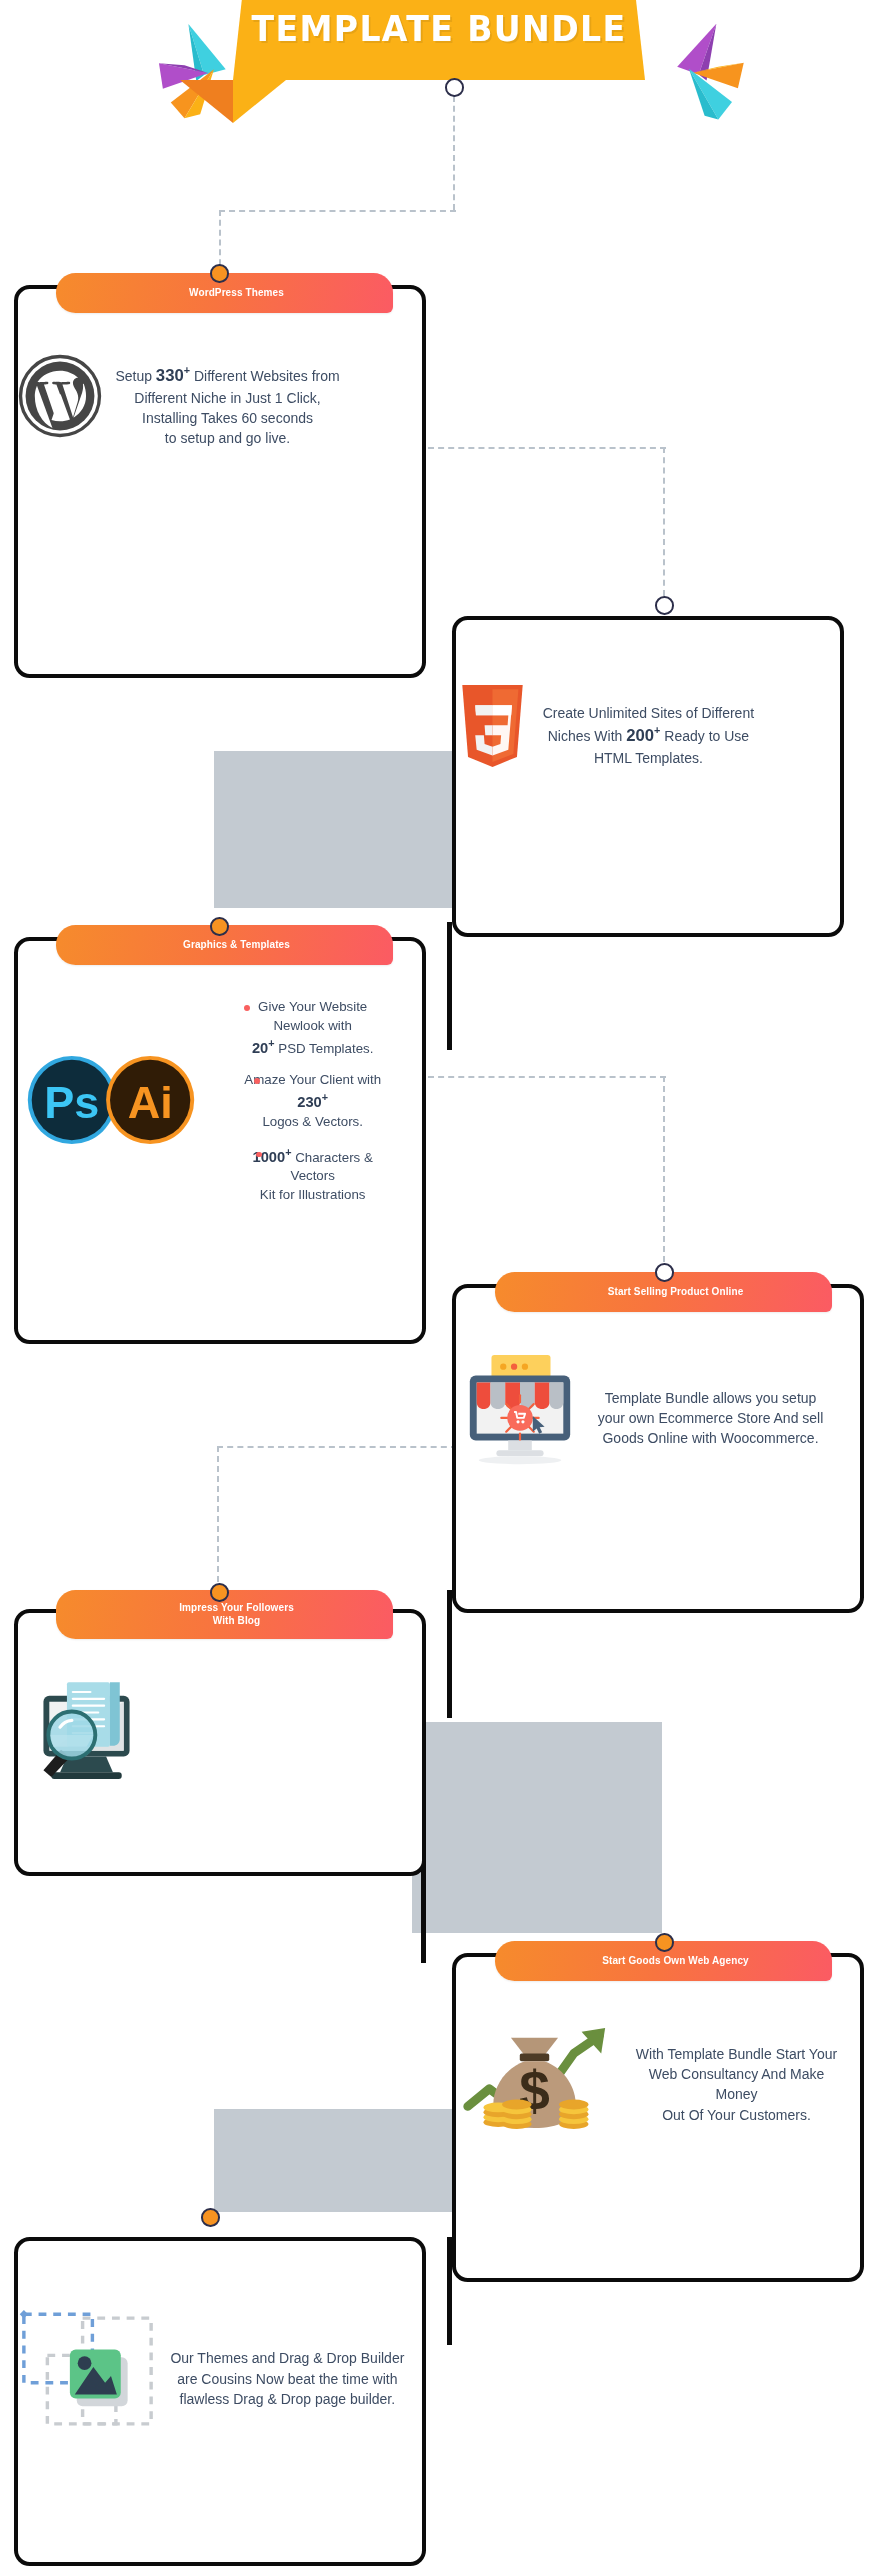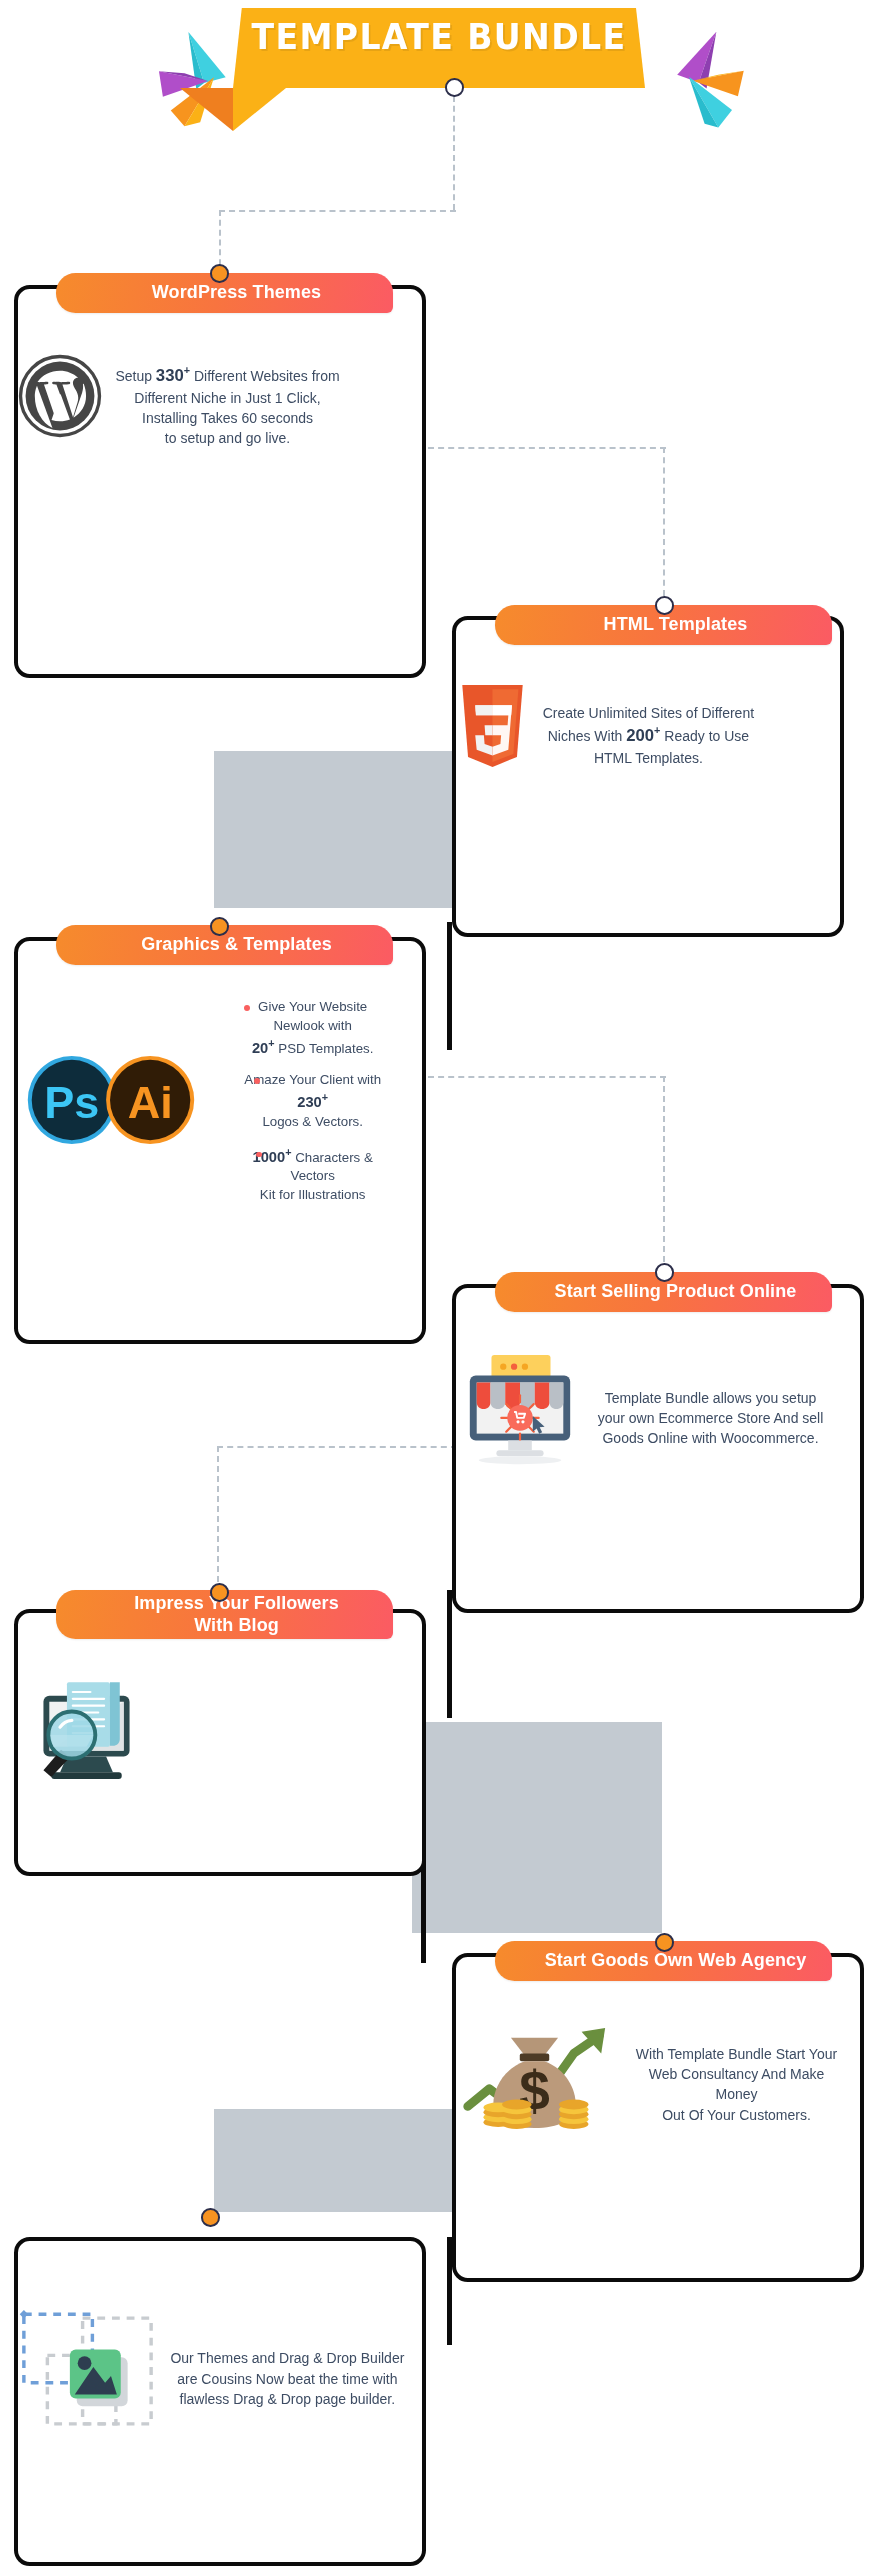--- a/index.html
+++ b/index.html
@@ -12,21 +12,21 @@
     position: relative;
     width: 883px;
     height: 2576px;
     background: #ffffff;
     overflow: hidden;
   }
 
   
   .banner-wrap {
     position: absolute;
-    left: 0; top: 8px;
+    left: 0; top: 0;
     width: 883px; height: 182px;
   }
   .banner-ribbon {
     position: absolute;
     left: 233px; top: 0;
     width: 412px; height: 80px;
     background: #fbb116;
     clip-path: polygon(8.8px 0, 403px 0, 412px 80px, 0 80px);
   }
   .banner-title {
@@ -98,21 +98,21 @@
     display: flex;
     align-items: center;
     justify-content: center;
     z-index: 10;
     box-shadow: 0 1px 2px rgba(0,0,0,0.08);
   }
   .card-head.two-line { height: 49px; top: -23.6px; }
   .card-head-label {
     color: #ffffff;
     font-weight: bold;
-    font-size: 18px;
+    font-size: 10px;
     letter-spacing: 0.1px;
     text-align: center;
     line-height: 1.22;
     padding: 0 13.7px;
     white-space: pre-line;
     margin-left: 24px;
   }
   .card-body {
     position: absolute;
     left: 0; right: 0;
@@ -235,23 +235,20 @@
           <polygon points="50,28 50,42 72,42 71,56 50,56 50,70 62,70 61,82 50,86 50,98 72,90 77,28" fill="#ffffff" opacity="0.95"></polygon>
           <polygon points="50,56 50,70 38,70 39,82 50,86 50,98 28,90 26,70 40,70 39,56" fill="#f2f2f2"></polygon>
           <polygon points="50,28 50,42 27,42 26,28" fill="#f2f2f2"></polygon>
           <polygon points="50,28 77,28 76,42 50,42" fill="#ffffff"></polygon>
         </svg>
       </div>
       <div class="card-text">
         <span>Create Unlimited Sites of Different<br>Niches With </span><b style="font-size:16.7px;">200<sup style="font-size:10.8px;">+</sup></b><span> Ready to Use<br>HTML Templates.</span>
       </div>
     </div>
-  </div>
-  <div class="card-head" style="left:495px; top:605px; width:337px;">
-    <span class="card-head-label">HTML Templates</span>
   </div>
   <div class="node node-hollow" style="left:655px; top:596px;"></div>
 
   <div class="card" style="left:13.7px; top:937px; width:412px; height:407px;">
     <div class="card-body" style="top:57px;">
       <div class="card-icon" style="margin-bottom:15.7px;">
         <svg width="186" height="103" viewBox="0 0 190 105">
           <circle cx="55" cy="52" r="45" fill="#31a8e0"></circle>
           <circle cx="55" cy="52" r="41" fill="#0d2c3b"></circle>
           <text x="55" y="70" font-family="Liberation Sans, sans-serif" font-size="46" font-weight="bold" fill="#3cc6f5" text-anchor="middle">Ps</text>

